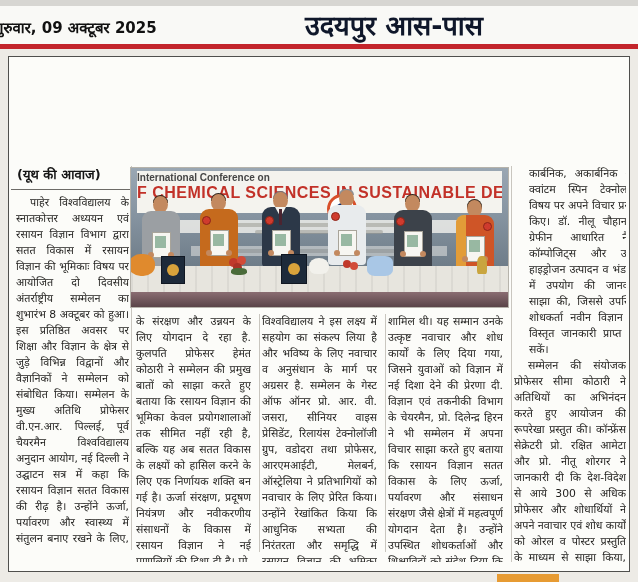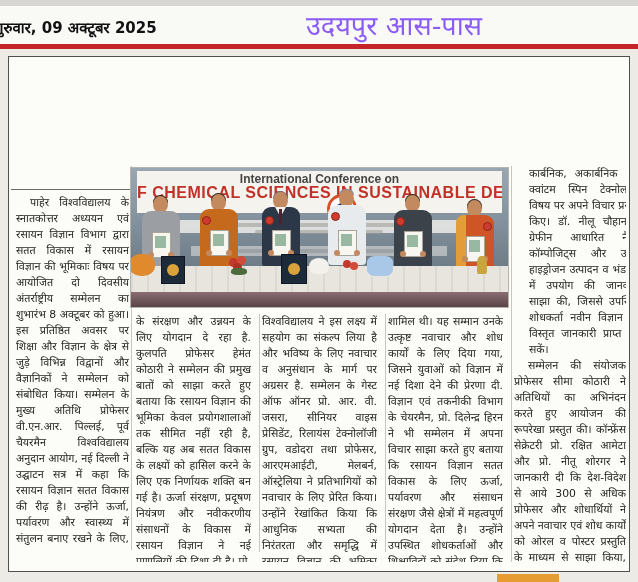--- a/index.html
+++ b/index.html
@@ -4,39 +4,39 @@
 <style>
   html,body{margin:0;padding:0;}
   #page{position:relative;width:638px;height:582px;background:#edebe6;overflow:hidden;
         font-family:"DejaVu Sans",sans-serif;}
   .abs{position:absolute;}
 
   
   .mast-bg{left:0;top:6px;width:638px;height:38px;background:#f9f9f6;}
   .top-strip{left:0;top:0;width:638px;height:6px;background:#d7d6d2;}
   .mast-date{left:-5px;top:17px;font-size:15px;font-weight:700;color:#111;white-space:nowrap;}
-  .mast-title{left:150px;right:0;top:6px;text-align:center;font-size:27px;font-weight:400;color:#8b5cf6;letter-spacing:0;}
+  .mast-title{left:150px;right:0;top:6px;text-align:center;font-size:27px;font-weight:700;color:#0f172a;letter-spacing:0;}
   .red-bar{left:0;top:44px;width:638px;height:5px;background:#c3252b;}
 
   
   .article-box{left:8px;top:56px;width:620px;height:514px;border:1px solid #4f4f4d;background:#fcfcf9;}
   .headline{left:0;top:8px;width:100%;text-align:center;font-size:28px;line-height:46px;font-weight:800;color:#151413;}
   .kicker{left:8px;top:108px;font-size:13px;font-weight:800;color:#161616;}
   .kicker-rule{left:2px;top:132px;width:119px;height:1px;background:#6d6b67;}
 
   .vrule{width:1px;background:#c9c6bf;}
 
   .bodycol{font-size:10.8px;line-height:16px;color:#1e1d1b;text-align:justify;overflow:hidden;}
   .indent{text-indent:14px;}
 
   
   .photo{left:122px;top:111px;width:377px;height:139px;overflow:hidden;outline:1px solid #b6b3ab;
          background:linear-gradient(180deg,#9aa7b3 0%,#8593a0 35%,#6f7d89 70%,#5e6a74 100%);}
   .banner{left:6px;top:3px;width:365px;height:42px;background:#f4f3ee;}
-  .banner-small{left:0;top:1px;width:100%;text-align:center;font-size:12px;font-weight:600;color:#454545;
+  .banner-small{left:0;top:1px;width:100%;text-align:left;font-size:10px;font-weight:600;color:#454545;
                 font-family:"Liberation Sans",sans-serif;white-space:nowrap;}
   .banner-main{left:0;top:13px;width:100%;text-align:center;font-size:16px;font-weight:800;color:#c23128;
                letter-spacing:.5px;font-family:"Liberation Sans",sans-serif;white-space:nowrap;overflow:hidden;}
   .logo-circle{left:196px;top:26px;width:24px;height:24px;border-radius:50%;background:#fff;border:3px solid #d84f2a;}
   .logo-dot{left:6px;top:6px;width:12px;height:12px;border-radius:50%;background:#14306b;}
   .band{background:rgba(244,243,238,.8);}
   .blurbar{height:4px;background:#9b9a94;border-radius:2px;margin:3px 6px 0 6px;opacity:.55;}
 
   .person{width:44px;height:100px;}
   .head{left:14px;top:0;width:15px;height:17px;border-radius:50%;background:#c3895f;}
@@ -64,20 +64,21 @@
 
   <div class="abs top-strip"></div>
   <div class="abs mast-bg"></div>
   <div class="abs mast-date">गुरुवार, 09 अक्टूबर 2025</div>
   <div class="abs mast-title">उदयपुर आस-पास</div>
   <div class="abs red-bar"></div>
 
   <div class="abs article-box">
 
 
+    <div class="abs kicker">(यूथ की आवाज)</div>
     <div class="abs kicker-rule"></div>
 
     <div class="abs vrule" style="left:122px;top:109px;height:384px;"></div>
     <div class="abs vrule" style="left:250px;top:257px;height:238px;"></div>
     <div class="abs vrule" style="left:376px;top:257px;height:238px;"></div>
     <div class="abs vrule" style="left:502px;top:109px;height:396px;"></div>
 
     <div class="abs photo">
       <div class="abs banner">
         <div class="abs banner-small">International Conference on</div>

